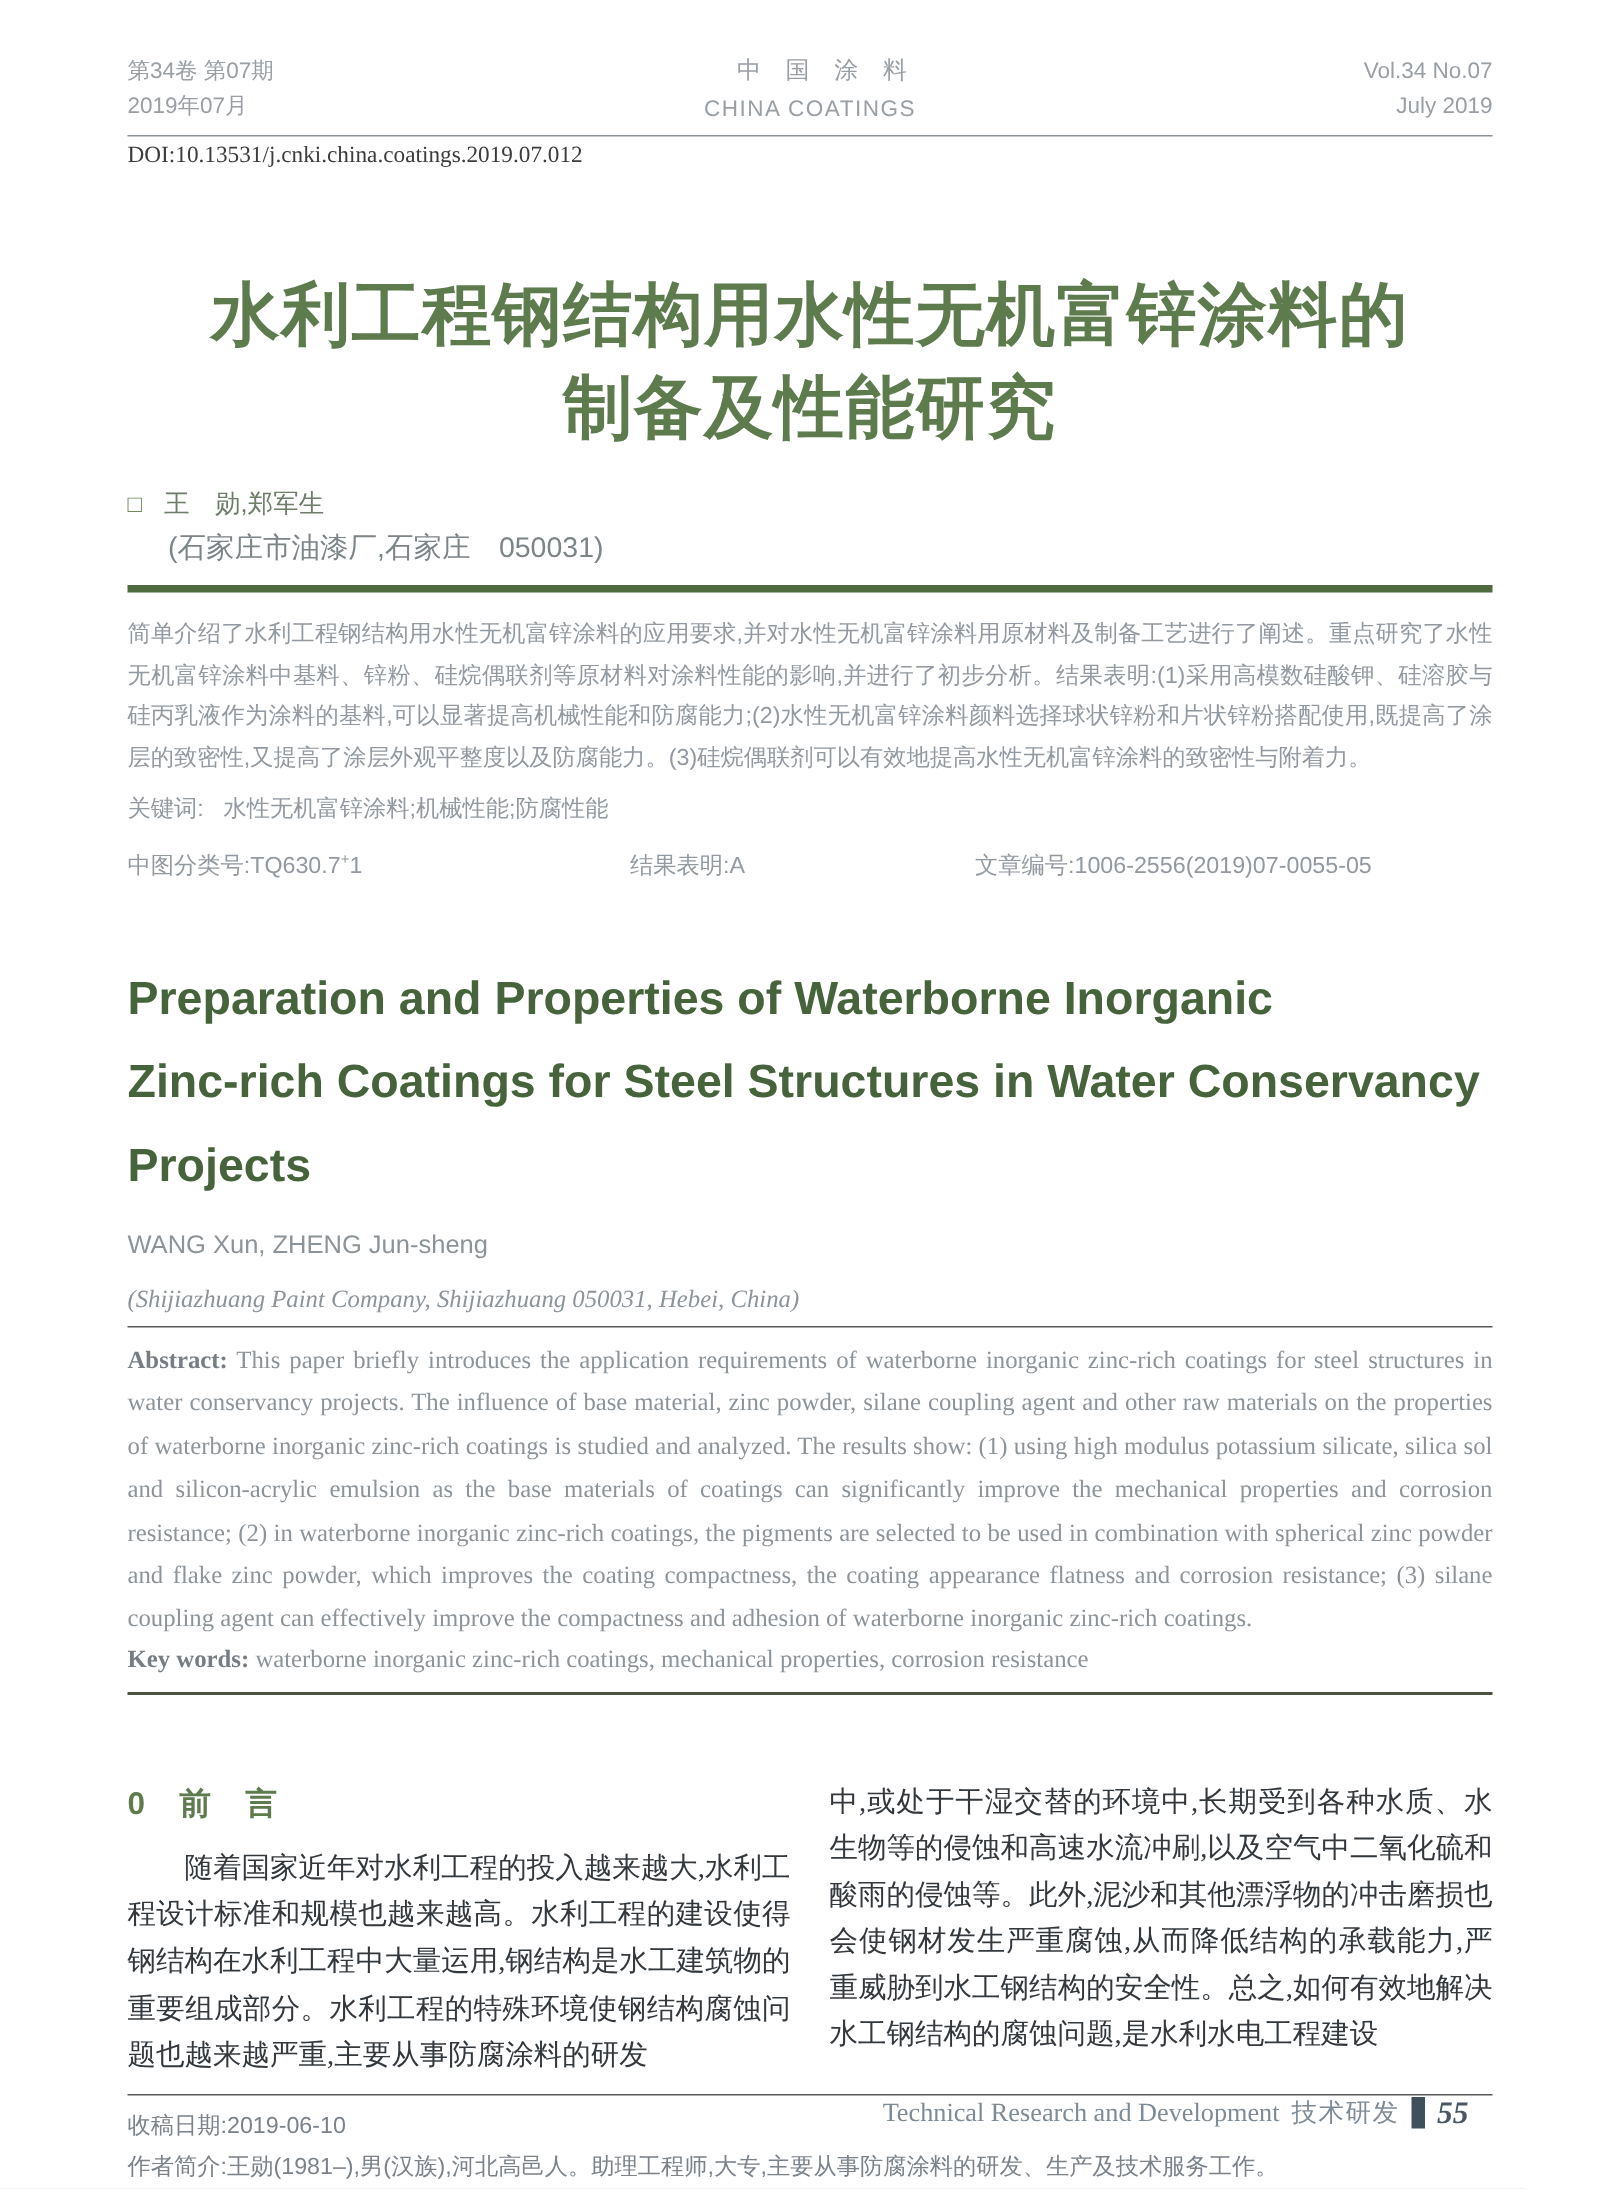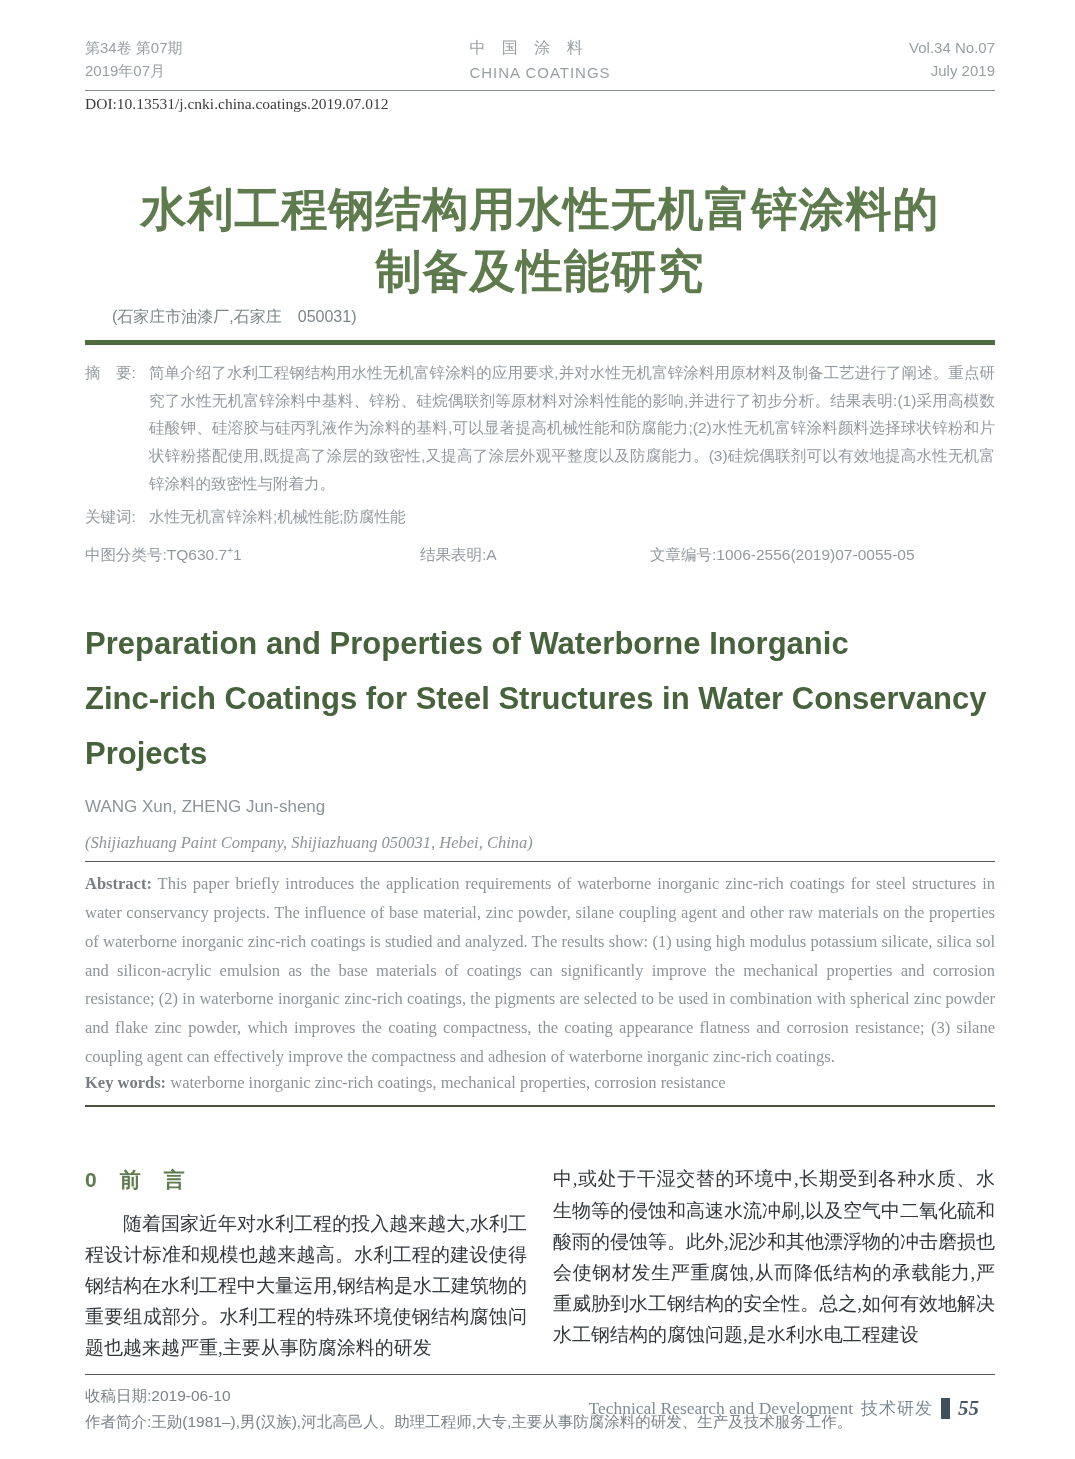--- a/index.html
+++ b/index.html
@@ -11,38 +11,38 @@
     background: #ffffff;
     font-family: "Liberation Sans", sans-serif;
     overflow: hidden;
   }
   .content { padding: 36px 80px 0 85px; }
 
   
   .hdr-row { display: flex; justify-content: space-between; align-items: flex-start; color: #999fa4; font-size: 15px; line-height: 1.55; }
   .hdr-left, .hdr-right { width: 200px; }
   .hdr-right { text-align: right; }
-  .hdr-center { text-align: left; }
+  .hdr-center { text-align: right; }
   .hdr-center .cn { letter-spacing: 6px; font-size: 16px; }
   .hdr-center .en { font-size: 15px; letter-spacing: 1px; }
   .hdr-rule { border-top: 1px solid #8a8f94; margin-top: 6px; }
   .doi { font-family: "Liberation Serif", serif; color: #3c3c3c; font-size: 15.5px; margin-top: 4px; }
 
   
   .title-cn {
     margin-top: 66px;
     font-size: 46px; font-weight: 700;
     color: #5e7b4e;
     line-height: 1.34;
     letter-spacing: 1px;
     text-align: center;
   }
   .authors-cn { margin-top: 22px; font-size: 17px; color: #6e7c6a; }
   .authors-cn .square { color: #6e8a5d; font-size: 16px; margin-right: 10px; }
-  .affil-cn { margin-top: 5px; margin-left: 27px; font-size: 16px; color: #7d8589; }
+  .affil-cn { margin-top: 5px; margin-left: 27px; font-size: 19px; color: #7d8589; }
   .green-bar { margin-top: 12px; height: 5px; background: #4d6b3f; }
 
   
   .abs-block { margin-top: 14px; color: #9299a0; font-size: 15.5px; line-height: 1.78; }
   .abs-row { display: flex; }
   .abs-label { flex: 0 0 64px; white-space: nowrap; }
   .abs-text { flex: 1; text-align: justify; }
   .kw-row { display: flex; margin-top: 6px; }
   .meta-row { display: flex; margin-top: 14px; color: #9299a0; font-size: 15.5px; }
   .meta-item { white-space: nowrap; }
@@ -110,27 +110,30 @@
       </div>
       <div class="hdr-rule"></div>
       <div class="doi">DOI:10.13531/j.cnki.china.coatings.2019.07.012</div>
     </header>
 
     <h1 class="title-cn">
       <span>水利工程钢结构用水性无机富锌涂料的</span><br>
       <span>制备及性能研究</span>
     </h1>
 
+    <div class="authors-cn">
+      <span class="square">□</span>
+      <span>王　勋,郑军生</span>
+    </div>
     <div class="affil-cn">(石家庄市油漆厂,石家庄　050031)</div>
 
     <div class="green-bar"></div>
 
     <div class="abs-block">
       <div class="abs-row">
-        <div class="abs-label">摘　要:</div>
         <div class="abs-text">简单介绍了水利工程钢结构用水性无机富锌涂料的应用要求,并对水性无机富锌涂料用原材料及制备工艺进行了阐述。重点研究了水性无机富锌涂料中基料、锌粉、硅烷偶联剂等原材料对涂料性能的影响,并进行了初步分析。结果表明:(1)采用高模数硅酸钾、硅溶胶与硅丙乳液作为涂料的基料,可以显著提高机械性能和防腐能力;(2)水性无机富锌涂料颜料选择球状锌粉和片状锌粉搭配使用,既提高了涂层的致密性,又提高了涂层外观平整度以及防腐能力。(3)硅烷偶联剂可以有效地提高水性无机富锌涂料的致密性与附着力。</div>
       </div>
       <div class="kw-row">
         <div class="abs-label">关键词:</div>
         <div class="abs-text">水性无机富锌涂料;机械性能;防腐性能</div>
       </div>
     </div>
 
     <div class="meta-row">
       <div class="meta-item m1"><span>中图分类号:</span><span>TQ630.7</span><sup>+</sup><span>1</span></div>

